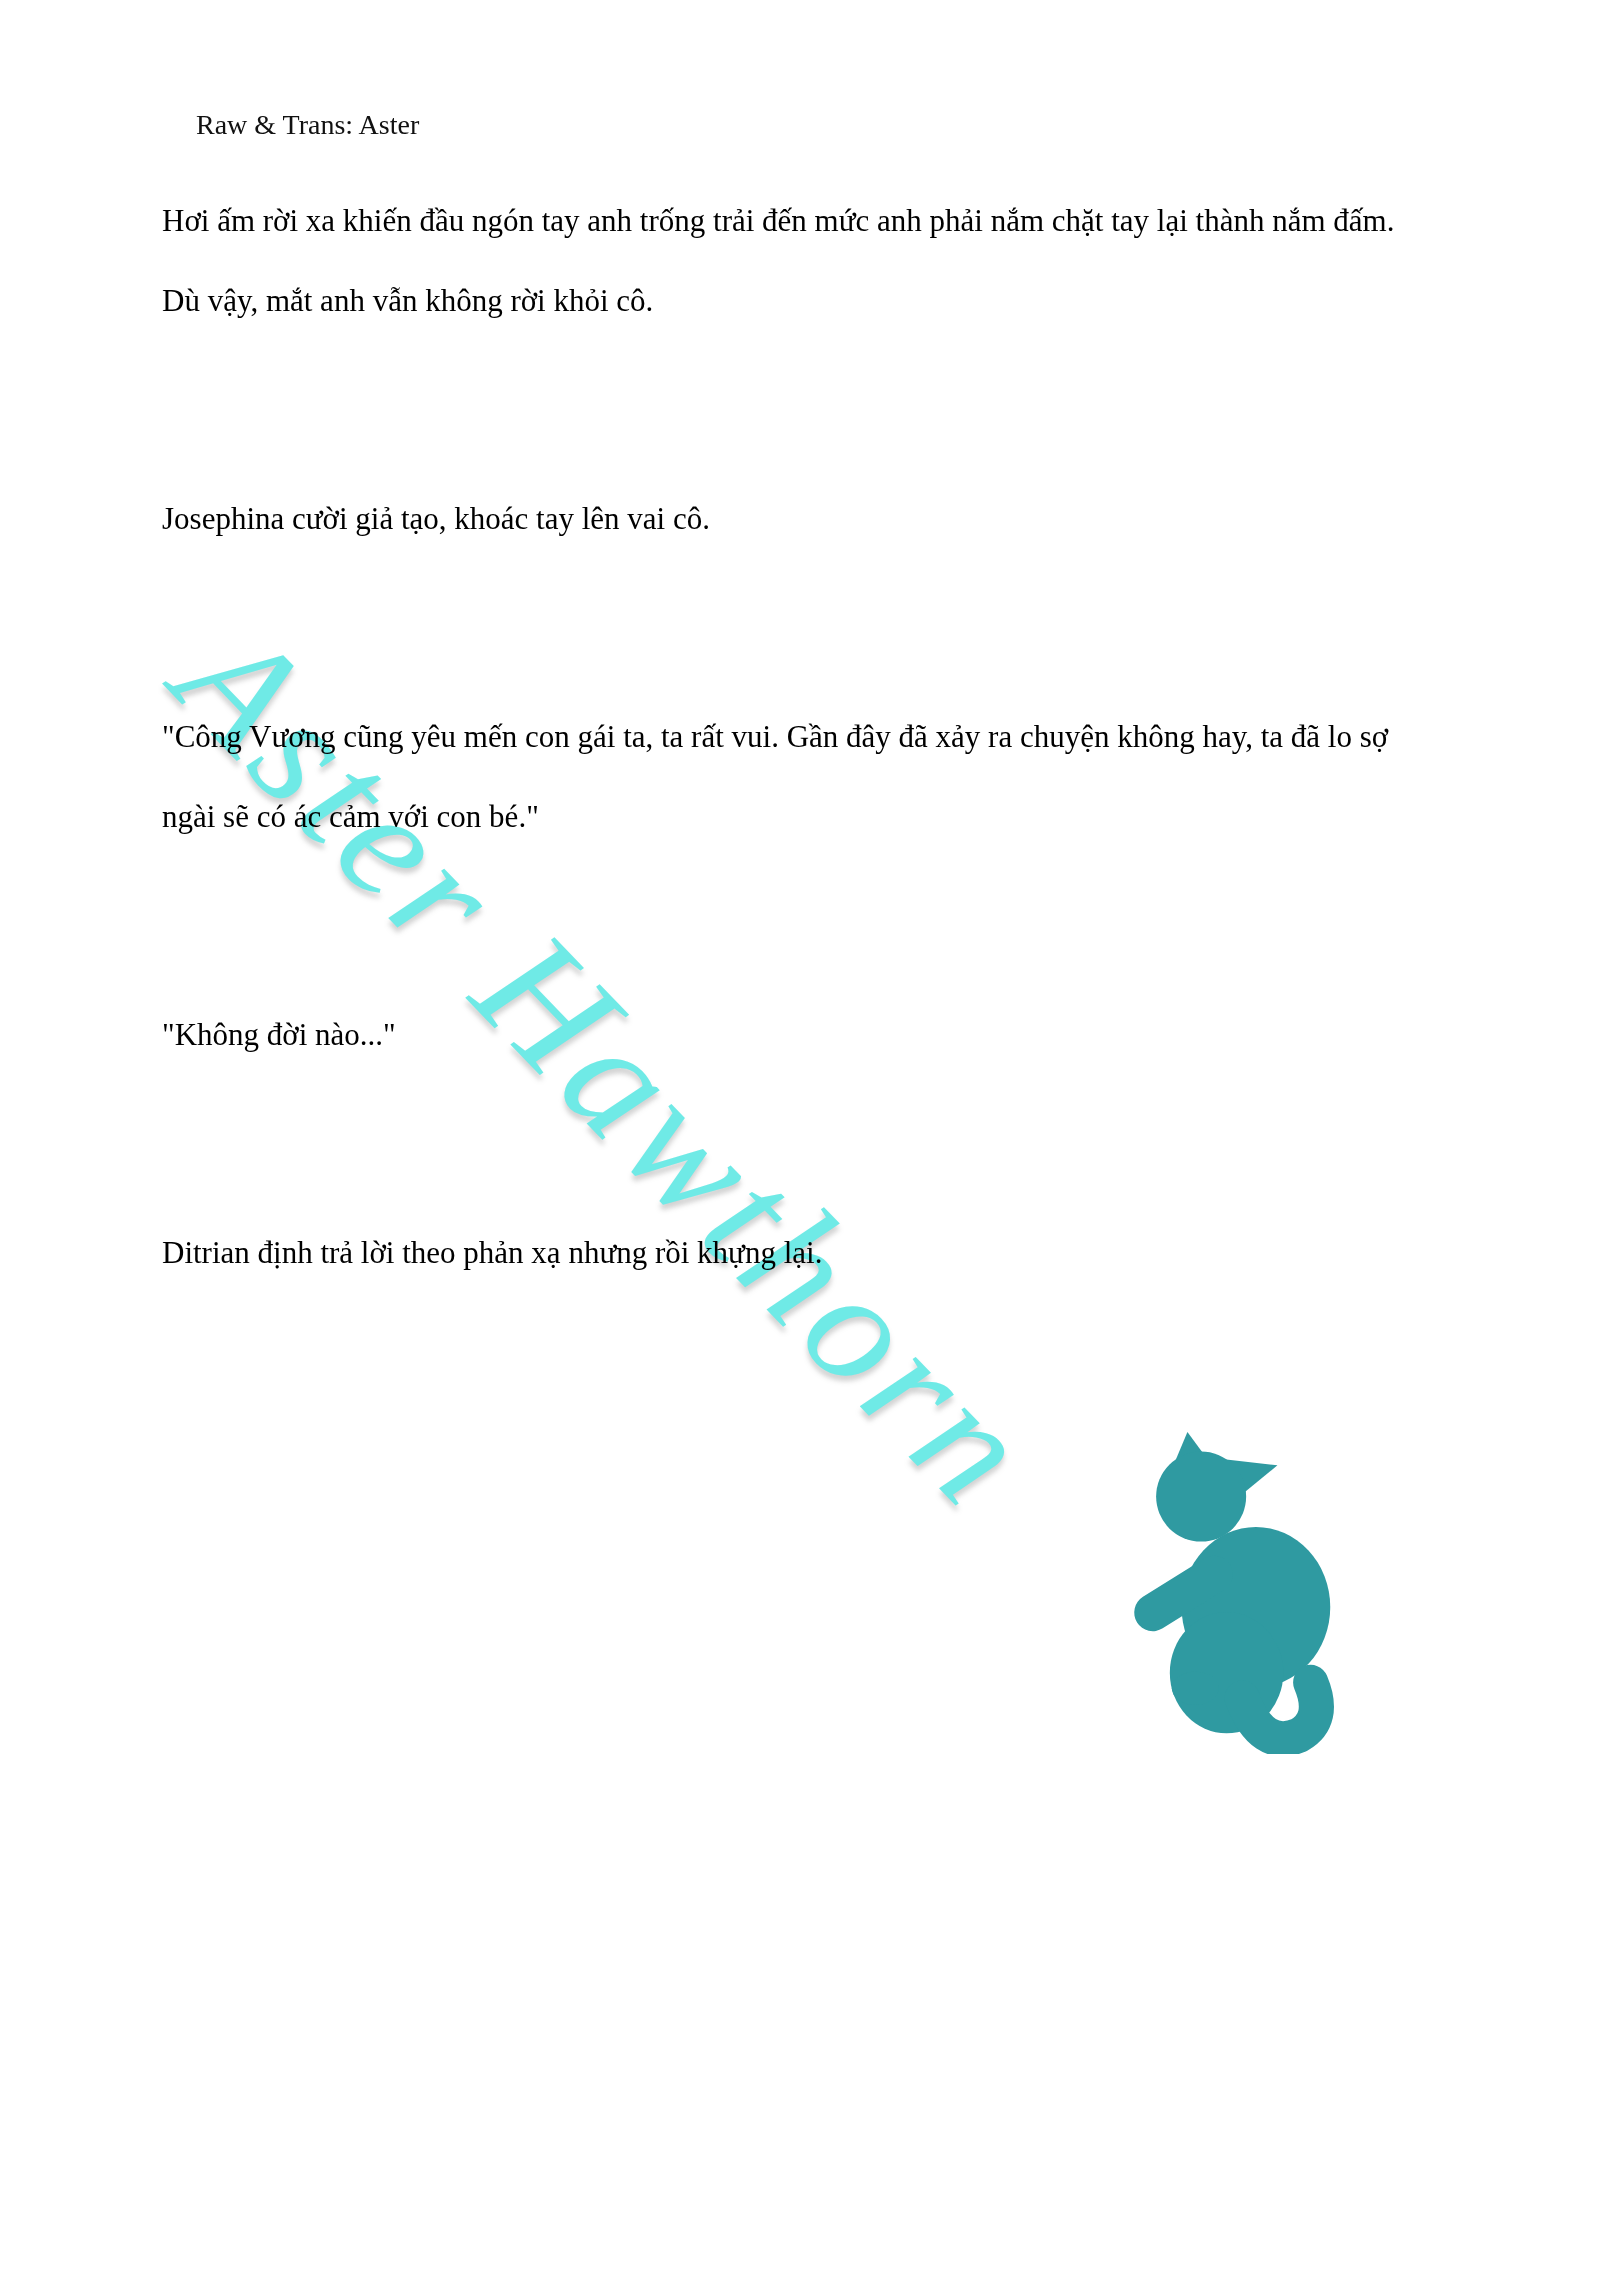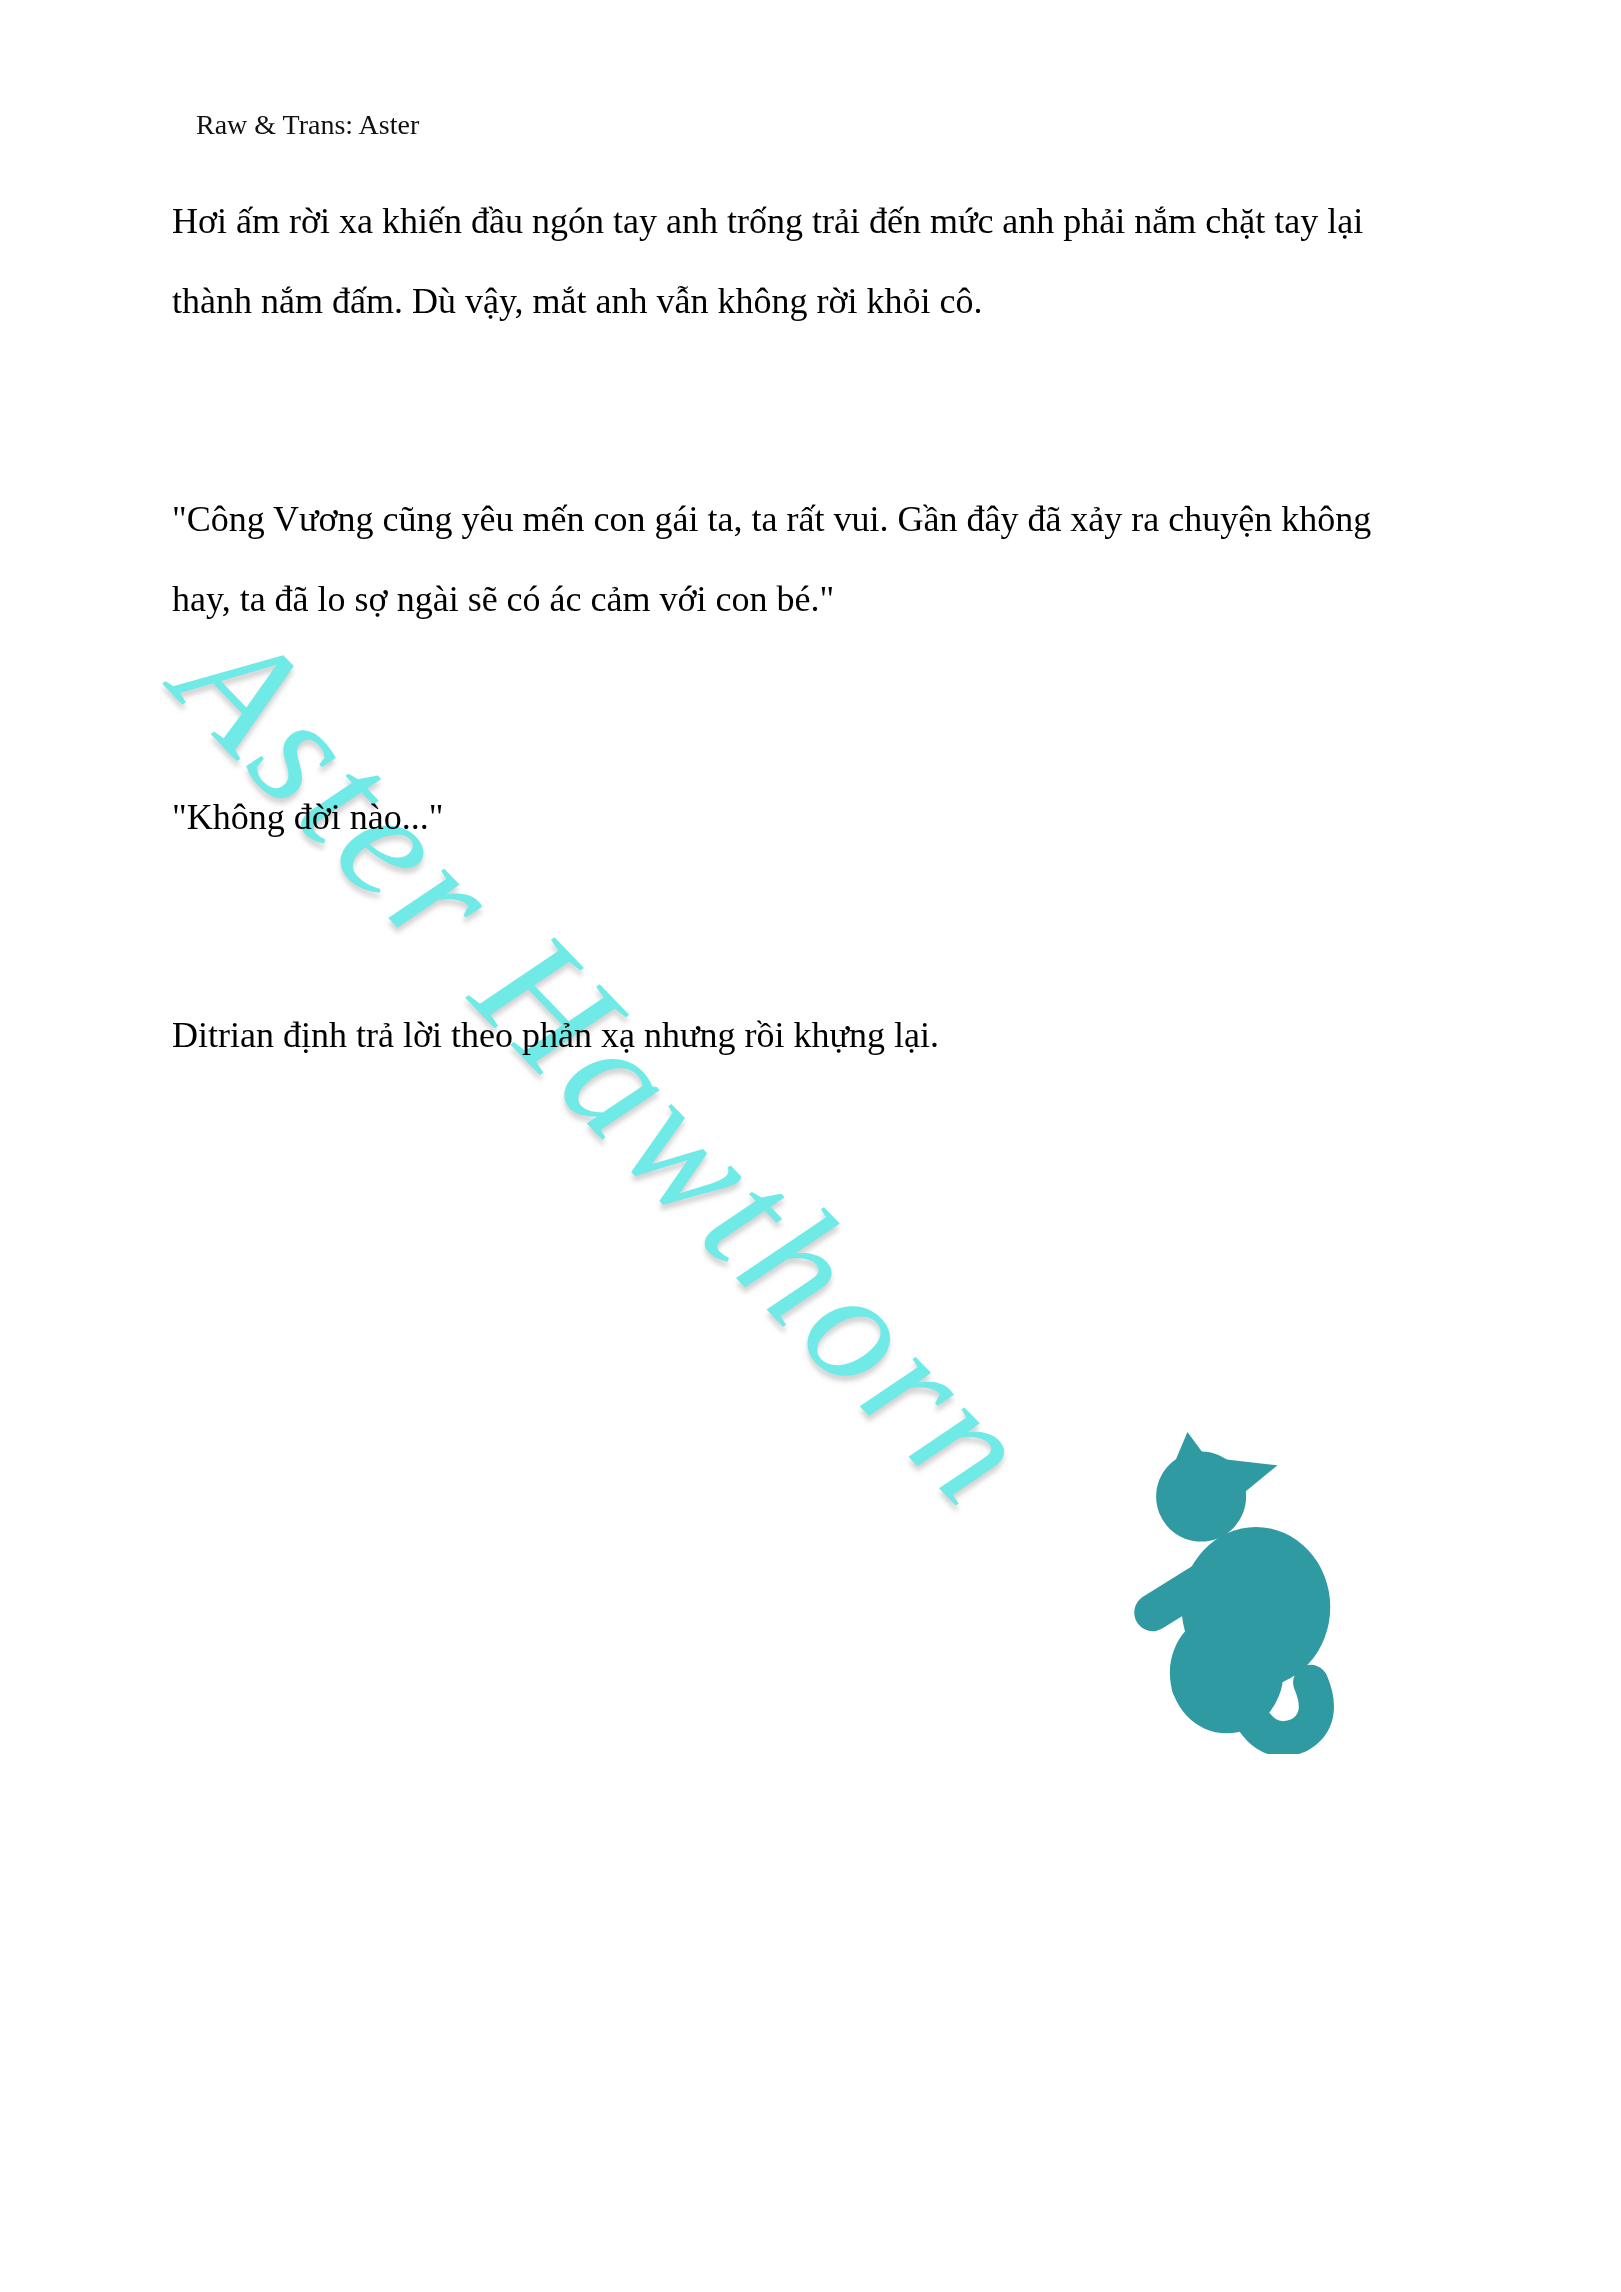--- a/index.html
+++ b/index.html
@@ -17,23 +17,23 @@
     font-family:Liberation Serif, serif;
     font-size:28px;line-height:1.1;color:#111;
     z-index:4;
     margin-top:14px;
   }
   .body-text{
     position:absolute;left:162px;top:181px;width:1259px;
     z-index:4;
   }
   .body-text p{
-    margin:0 0 138px 10px;
+    margin:0 0 138px 0;
     font-family:"Liberation Serif",serif;
-    font-size:36px;line-height:80px;
+    font-size:31px;line-height:80px;
     color:#000;
     text-align:left;
   }
   .watermark{
     position:absolute;left:274px;top:588px;
     font-family:"Liberation Serif",serif;
     font-style:italic;
     font-size:162px;
     letter-spacing:7.8px;
     white-space:nowrap;
@@ -69,19 +69,20 @@
     <g fill="#2f9aa1">
       <polygon points="56,44 72,6 94,36"></polygon>
       <polygon points="94,32 164,40 108,86"></polygon>
       <circle cx="86" cy="72" r="46"></circle>
     </g>
     <path d="M128,278 Q 148,332 186,316 Q 214,300 198,262" fill="none" stroke="#2f9aa1" stroke-width="36" stroke-linecap="round"></path>
   </svg>
 
   <div class="body-text">
     <p>Hơi ấm rời xa khiến đầu ngón tay anh trống trải đến mức anh phải nắm chặt tay lại thành nắm đấm. Dù vậy, mắt anh vẫn không rời khỏi cô.</p>
+    <p>Josephina cười giả tạo, khoác tay lên vai cô.</p>
     <p>"Công Vương cũng yêu mến con gái ta, ta rất vui. Gần đây đã xảy ra chuyện không hay, ta đã lo sợ ngài sẽ có ác cảm với con bé."</p>
     <p>"Không đời nào..."</p>
     <p>Ditrian định trả lời theo phản xạ nhưng rồi khựng lại.</p>
   </div>
 
 </div>
 
 
 </body></html>

